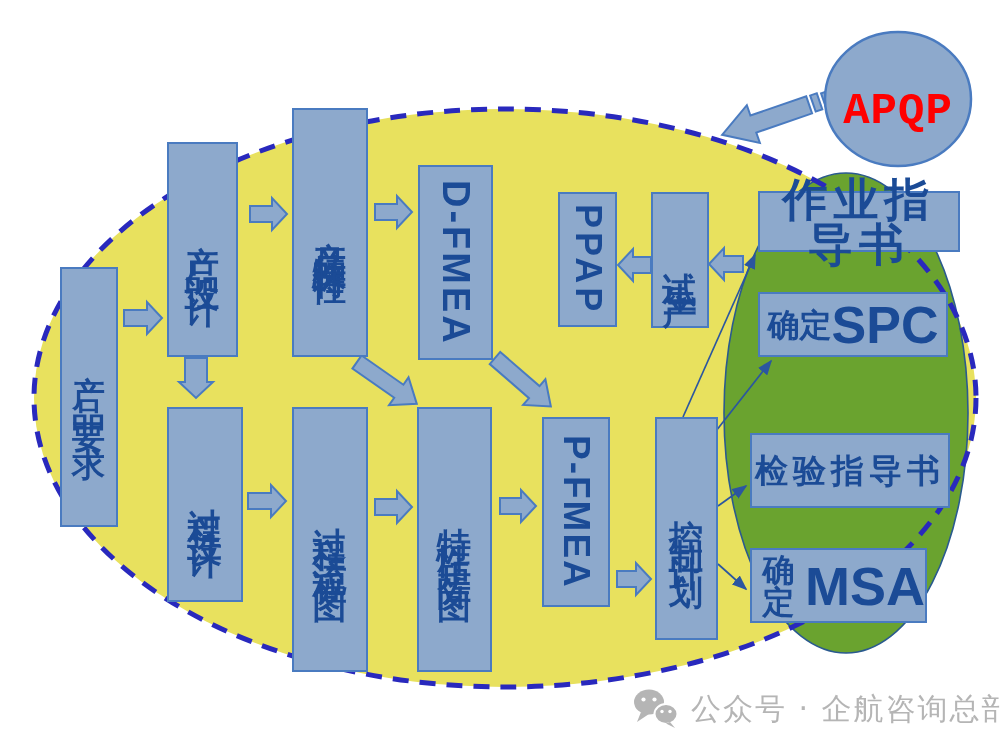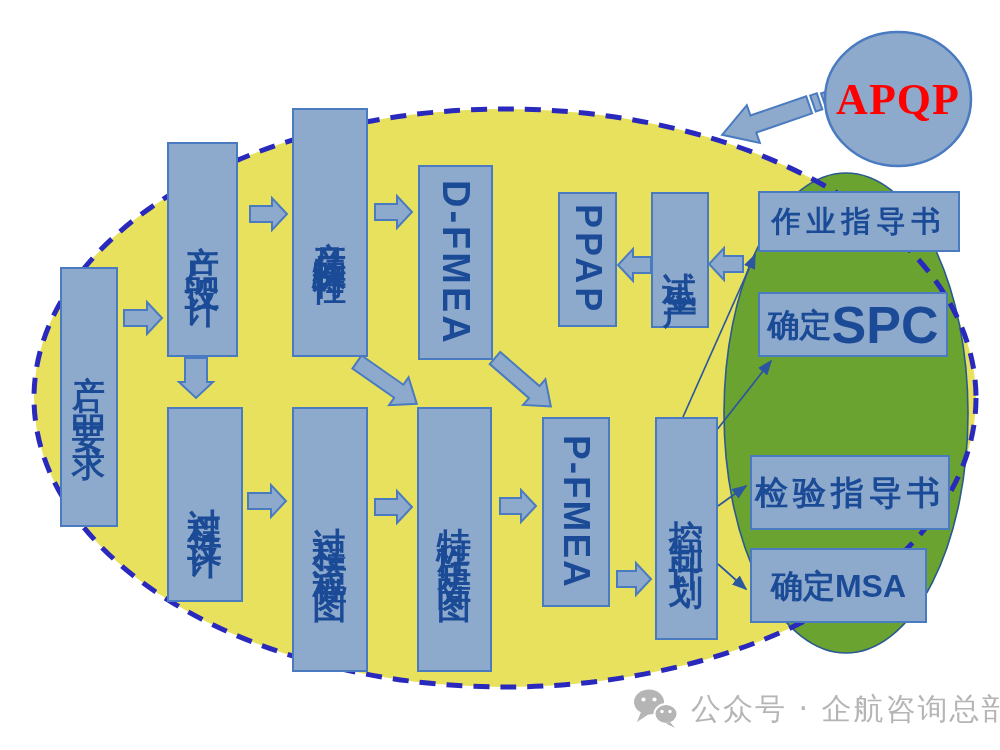--- a/index.html
+++ b/index.html
@@ -18,24 +18,24 @@
     border:2px solid var(--box-border,#4a7bc0);
     color:var(--ink,#1b4b96);
     font-weight:bold;
     display:flex;align-items:center;justify-content:center;
     text-align:center;line-height:1;
   }
   .v{writing-mode:vertical-rl;text-orientation:mixed;}
   .h{flex-direction:row;}
   .en-big{font-family:"Liberation Sans","DejaVu Sans",sans-serif;letter-spacing:0;}
   #apqp-label{
-    position:absolute;left:828px;top:74px;width:140px;height:50px;
+    position:absolute;left:828px;top:86px;width:140px;height:50px;
     display:flex;align-items:center;justify-content:center;
     color:var(--red,#ff0000);font-size:44px;font-weight:bold;
-    font-family:Liberation Serif, serif;letter-spacing:1px;
+    font-family:Liberation Mono, monospace;letter-spacing:1px;
   }
   #watermark{
     position:absolute;left:633px;top:686px;height:46px;
     display:flex;align-items:center;gap:10px;
     color:var(--gray,#b5b5b5);font-size:30px;letter-spacing:2px;white-space:nowrap;
   }
 </style>
 </head>
 <body>
 
@@ -100,21 +100,21 @@
   </div>
   <div class="box v en-big" style="left:418px;top:165px;width:75px;height:195px;font-size:38px;letter-spacing:3px">
     <span>D-FMEA</span>
   </div>
   <div class="box v en-big" style="left:558px;top:192px;width:59px;height:135px;font-size:36px;letter-spacing:4px">
     <span>PPAP</span>
   </div>
   <div class="box v" style="left:651px;top:192px;width:58px;height:136px;font-size:34px;letter-spacing:10px">
     <span>试生产</span>
   </div>
-  <div class="box h" style="left:758px;top:191px;width:202px;height:61px;font-size:29px;letter-spacing:6px">
+  <div class="box h" style="left:758px;top:191px;width:202px;height:61px;font-size:45px;letter-spacing:6px">
     <span>作业指导书</span>
   </div>
   <div class="box h" style="left:758px;top:292px;width:190px;height:65px;font-size:32px">
     <span>确定</span>
       <span class="en-big" style="font-size:52px">SPC</span>
   </div>
 
   <div class="box v" style="left:167px;top:407px;width:76px;height:195px;font-size:34px;letter-spacing:12px">
     <span>过程设计</span>
   </div>
@@ -123,26 +123,26 @@
   </div>
   <div class="box v" style="left:417px;top:407px;width:75px;height:265px;font-size:34px;letter-spacing:16px">
     <span>特性矩阵图</span>
   </div>
   <div class="box v en-big" style="left:542px;top:417px;width:68px;height:190px;font-size:37px;letter-spacing:2px">
     <span>P-FMEA</span>
   </div>
   <div class="box v" style="left:655px;top:417px;width:63px;height:223px;font-size:34px;letter-spacing:18px">
     <span>控制计划</span>
   </div>
-  <div class="box h" style="left:750px;top:455px;width:200px;height:75px;font-size:33px;letter-spacing:5px">
+  <div class="box h" style="left:750px;top:433px;width:200px;height:75px;font-size:33px;letter-spacing:5px">
     <span>检验指导书</span>
   </div>
   <div class="box h" style="left:750px;top:548px;width:177px;height:75px;font-size:32px">
     <span>确定</span>
-      <span class="en-big" style="font-size:32px">MSA</span>
+      <span class="en-big" style="font-size:54px">MSA</span>
   </div>
 
   <div id="apqp-label">APQP</div>
 
   <div id="watermark">
     <svg width="48" height="40" viewBox="0 0 48 40">
       <g fill="#b5b5b5">
         <ellipse cx="16" cy="13" rx="15" ry="12.5"></ellipse>
         <path d="M8,23 L4,33 L16,25 Z"></path>
         <ellipse cx="33" cy="25" rx="11.5" ry="10" stroke="#ffffff" stroke-width="2"></ellipse>

